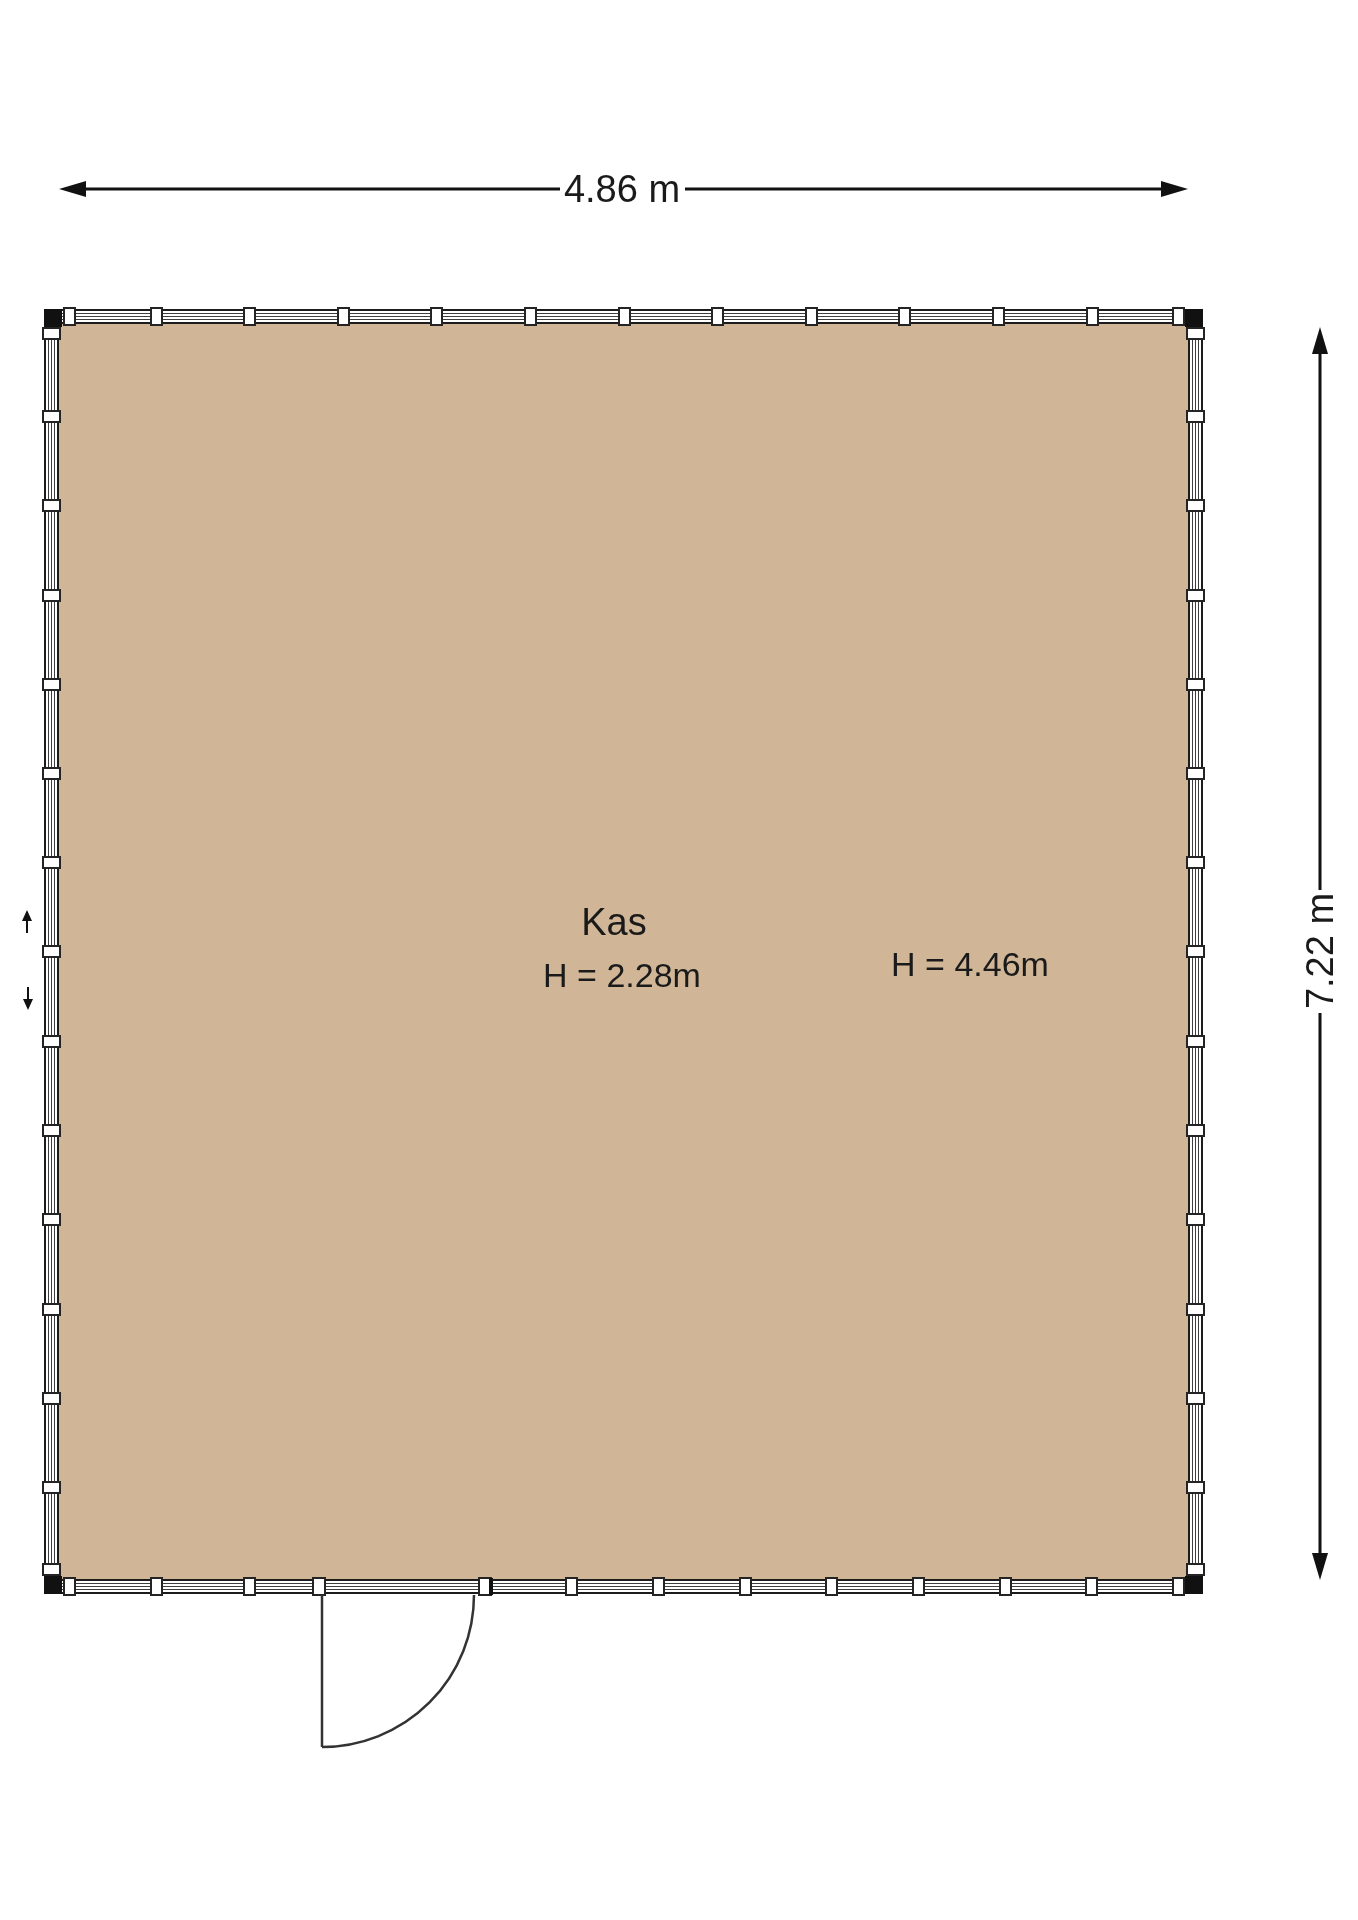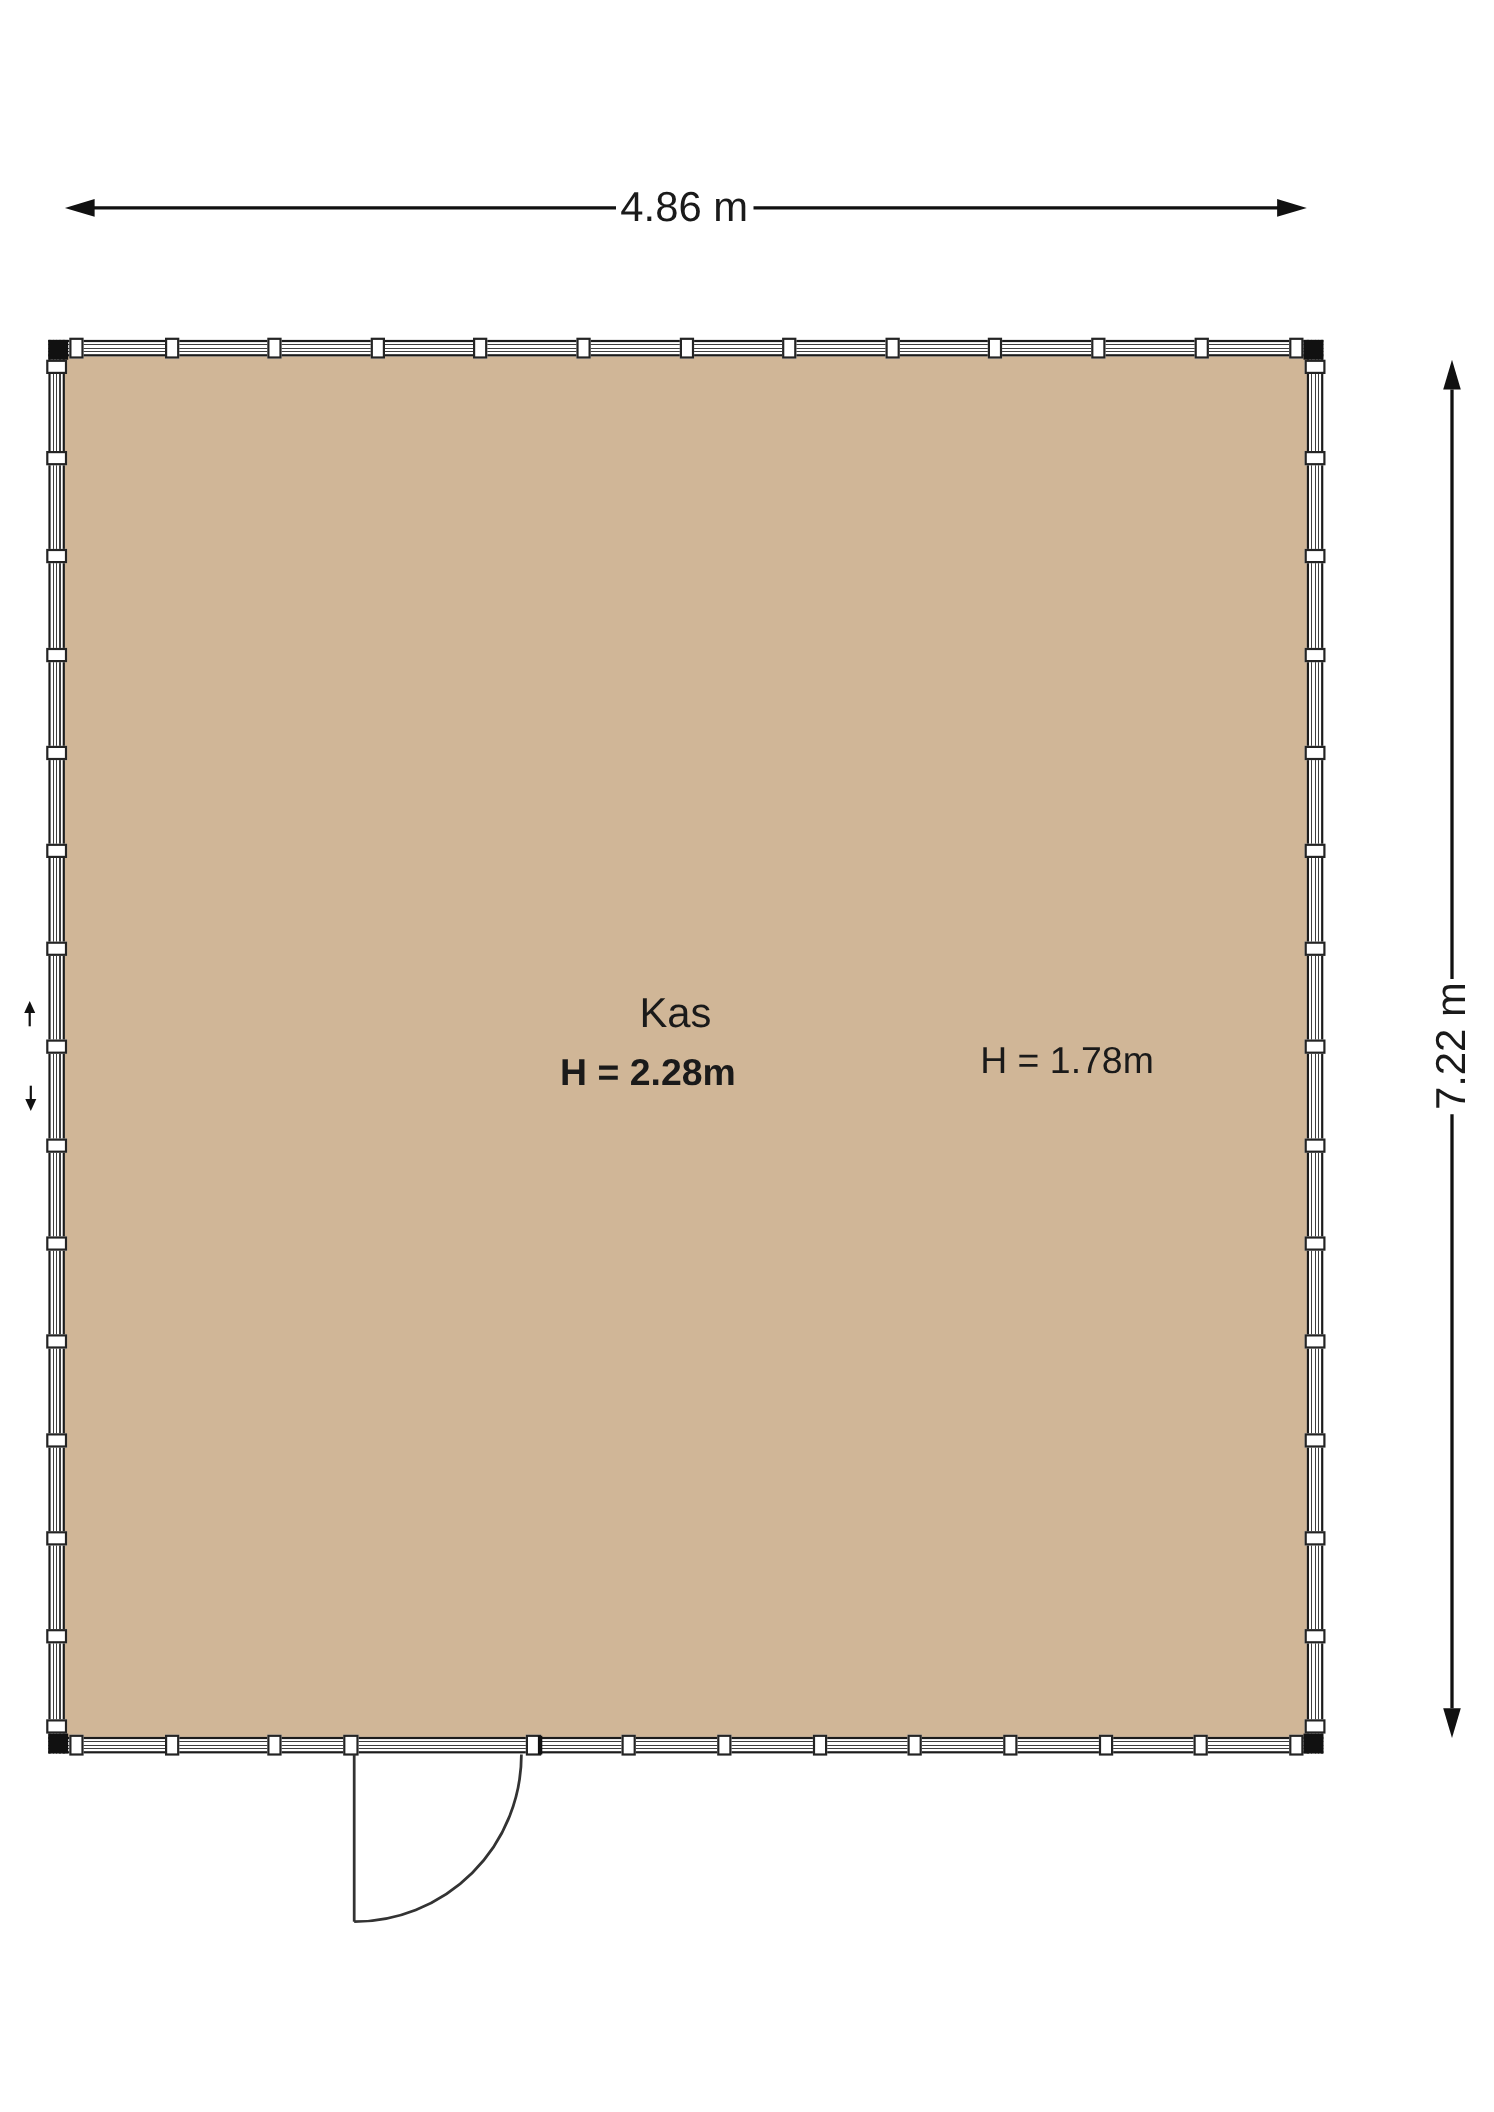--- a/index.html
+++ b/index.html
@@ -31,21 +31,21 @@
   .overlay .dim{stroke-width:3px;}
   .overlay .door{stroke:#333333;stroke-width:2.5px;}
   .overlay .mini{stroke-width:2px;}
   .overlay polygon{fill:#111111;stroke:none;}
   .label{position:absolute;z-index:6;text-align:center;white-space:nowrap;color:#1a1a1a;}
   .dim-label{font-size:38px;line-height:42px;width:200px;height:42px;}
   .dim-w{left:522px;top:168px;}
   .dim-h{left:1220px;top:930px;transform:rotate(-90deg);}
   .room-name{left:514px;top:901px;width:200px;font-size:38px;line-height:42px;}
   .room-h{width:200px;font-size:34px;line-height:34px;}
-  .room-h-a{left:489px;top:958px;font-weight:bold;}
+  .room-h-a{left:522px;top:958px;}
   .room-h-b{left:870px;top:947px;}
 </style>
 </head>
 <body>
 
 <div class="canvas">
 
   <div class="floor" style="background: rgb(208, 182, 151);"></div>
 
   <div class="wall h wall-top"></div>
@@ -141,15 +141,15 @@
       <polygon points="27,910 22,921 32,921"></polygon>
       <line class="mini" x1="28" y1="987" x2="28" y2="1001"></line>
       <polygon points="28,1010 23,999 33,999"></polygon>
     </g>
   </svg>
 
   <div class="label dim-label dim-w">4.86 m</div>
   <div class="label dim-label dim-h">7.22 m</div>
   <div class="label room-name">Kas</div>
   <div class="label room-h room-h-a">H = 2.28m</div>
-  <div class="label room-h room-h-b">H = 1.78m</div>
+  <div class="label room-h room-h-b">H = 4.46m</div>
 
 </div>
 
 </body></html>

